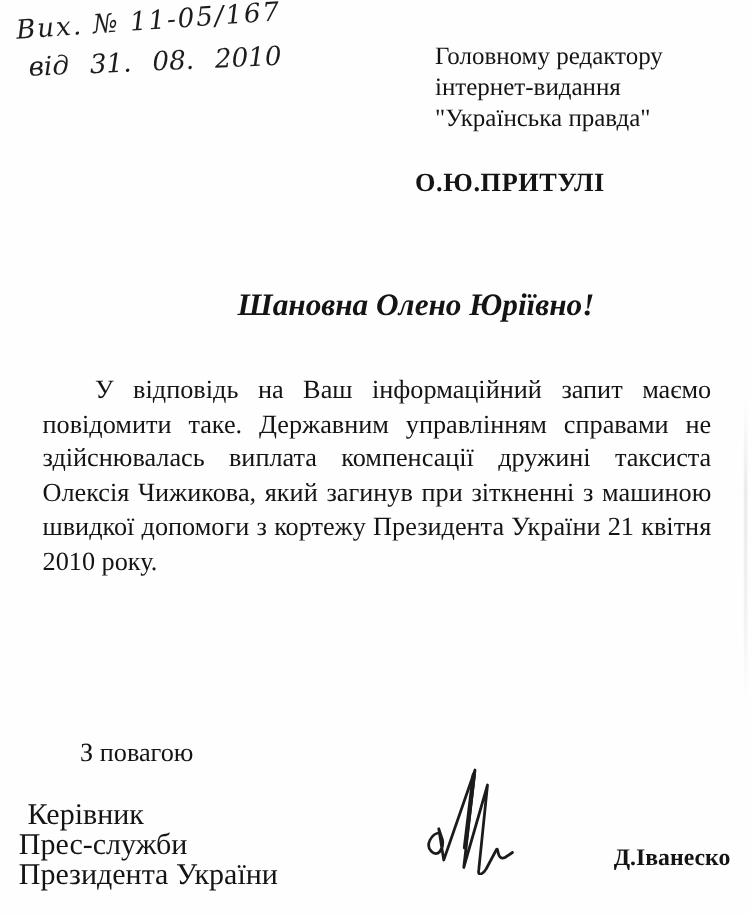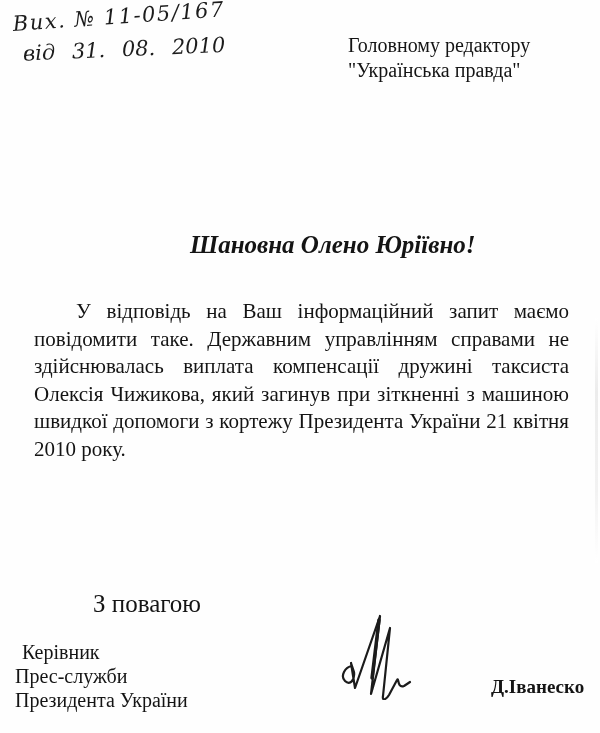--- a/index.html
+++ b/index.html
@@ -77,28 +77,27 @@
   .paragraph {
     margin: 16px;
     text-indent: 42px;
   }
 
   
   .valediction {
     position: absolute;
     left: 64px;
     top: 590px;
-    font-size: 25px;
-    margin-left: 29px;
+    font-size: 21px;
   }
   .position-block {
     position: absolute;
     left: 15px;
     top: 640px;
-    font-size: 20px;
+    font-size: 24px;
     line-height: 24px;
   }
   .position-line1 { margin-left: 7px; }
   .signatory {
     position: absolute;
     left: 491px;
     top: 676px;
     font-size: 19px;
     font-weight: bold;
   }
@@ -123,23 +122,25 @@
 
 <div class="page">
 
   <div class="handwritten-note">
     <div class="hw-line1">Вих. № 11-05/167</div>
     <div class="hw-line2">від 31. 08. 2010</div>
   </div>
 
   <div class="addressee">
     <div>Головному редактору</div>
+    <div>інтернет-видання</div>
     <div>"Українська правда"</div>
   </div>
 
+  <div class="addressee-name">О.Ю.ПРИТУЛІ</div>
 
   <div class="salutation">Шановна Олено Юріївно!</div>
 
   <div class="body-text">
     <p class="paragraph">У відповідь на Ваш інформаційний запит маємо повідомити таке. Державним управлінням справами не здійснювалась виплата компенсації дружині таксиста Олексія Чижикова, який загинув при зіткненні з машиною швидкої допомоги з кортежу Президента України 21 квітня 2010 року.</p>
   </div>
 
   <div class="valediction">З повагою</div>
 
   <div class="position-block">

